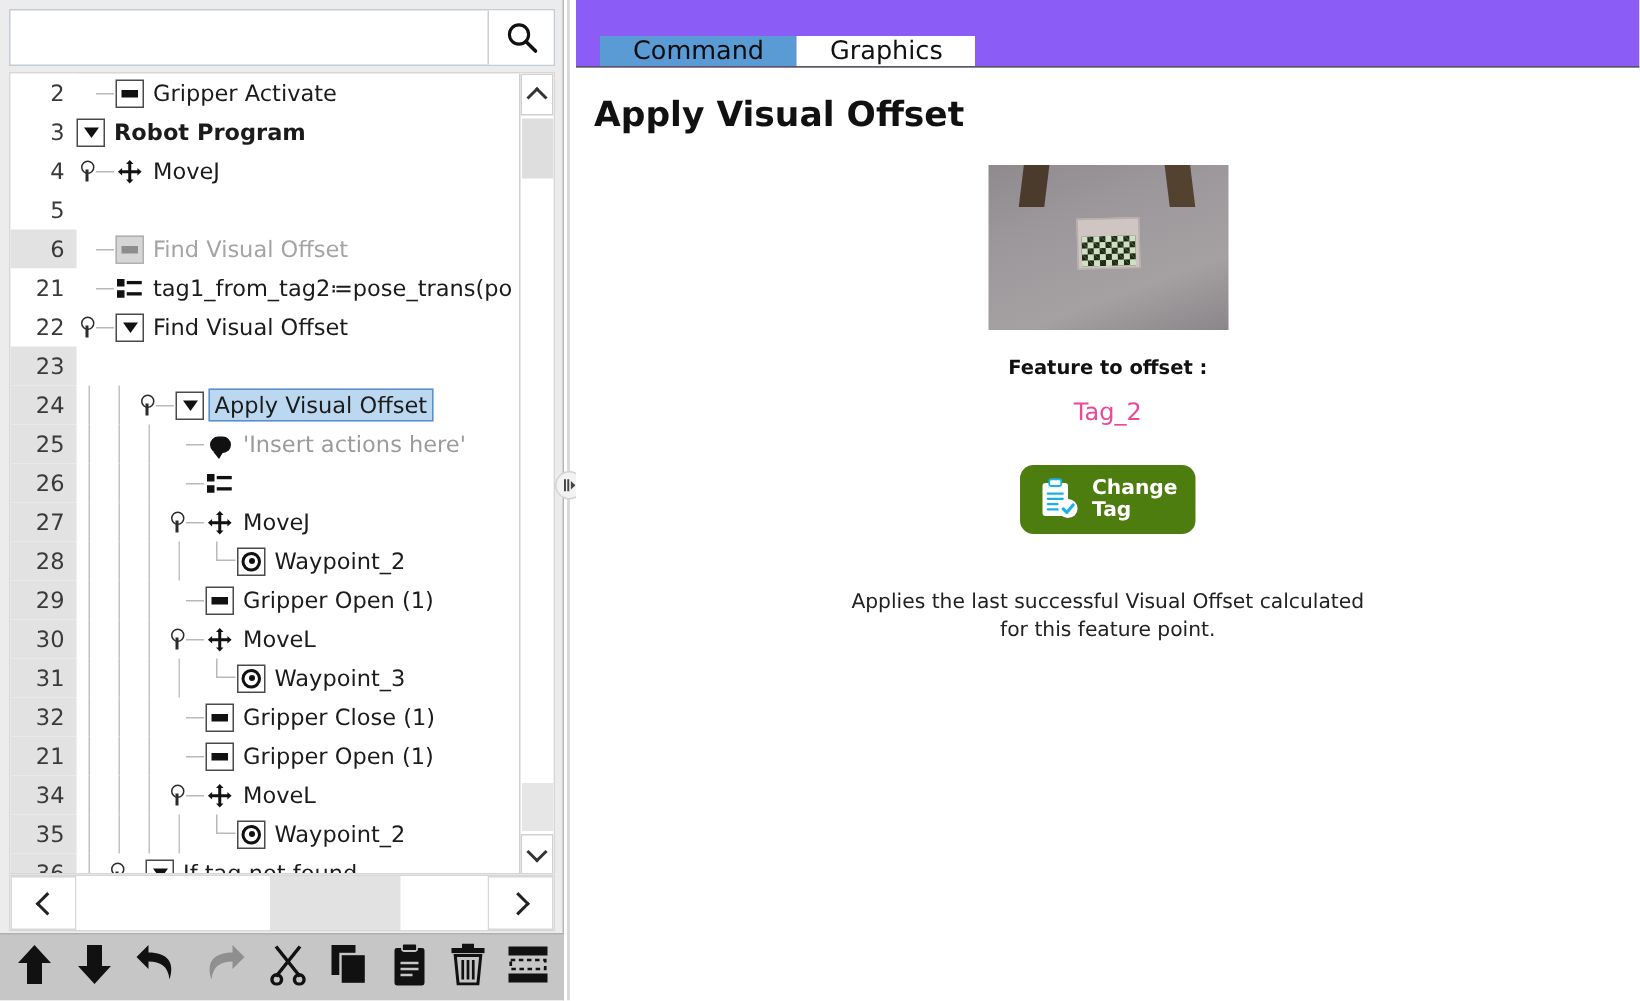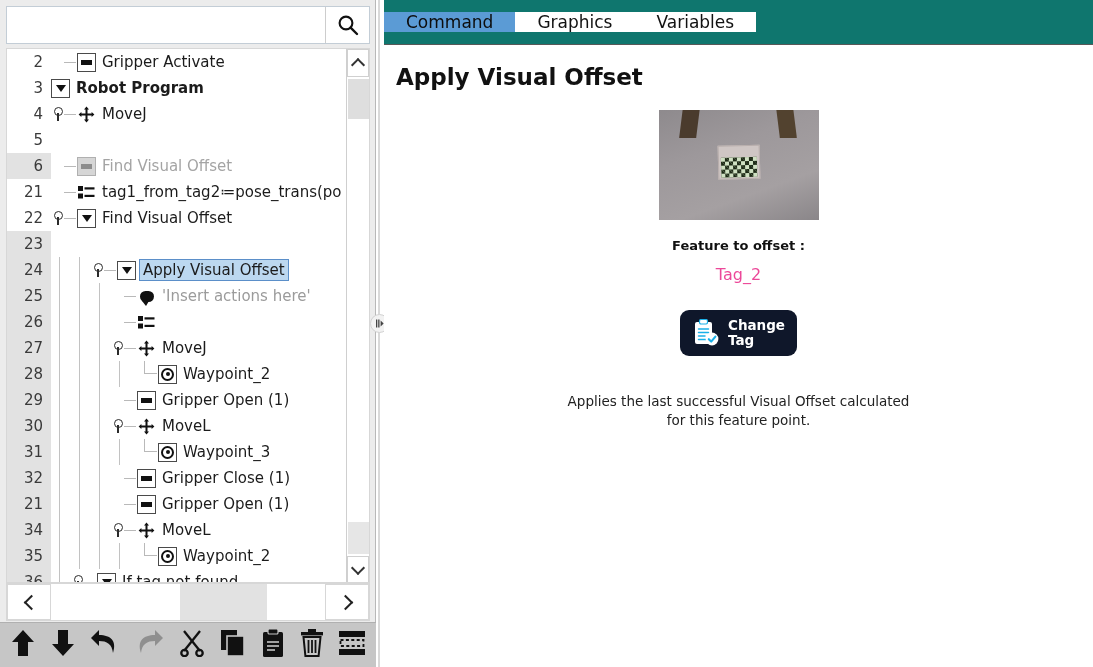--- a/index.html
+++ b/index.html
@@ -233,22 +233,23 @@
 
   
   #right-panel {
     position: absolute; left: 384px; top: 0;
     width: 709px; height: 667px;
     background: #ffffff;
   }
   #tabbar {
     position: relative; height: 45px;
     border-bottom: 1px solid #585858;
-    display: flex; align-items: center;
-    background: #0f766e;
+    display: flex; align-items: flex-end;
+    background: #8b5cf6;
+    padding-left: 16px;
   }
   .tab {
     display: flex; align-items: center; justify-content: center;
     padding: 0 22px; font-size: 17px; color: #111;
     cursor: pointer; background: #ffffff;
   }
   .tab.active { background: #5b9bd5; color: #0d0d0d; }
 
   #cmd-title {
     position: absolute; left: 12px; top: 64px;
@@ -290,21 +291,21 @@
   }
   #feature-label {
     margin-top: 18px; font-size: 13px; font-weight: bold; color: #111;
   }
   #feature-value {
     margin-top: 12px; font-size: 16px; color: #ec4899;
   }
   #change-tag-btn {
     margin-top: 26px;
     min-width: 110px; height: 46px;
-    background: #0f172a; border-radius: 9px;
+    background: #4d7c0f; border-radius: 9px;
     display: flex; align-items: center; justify-content: center;
     gap: 8px; padding: 0 12px; cursor: pointer;
   }
   #change-tag-btn .btxt {
     color: #ffffff; font-size: 13.5px; font-weight: bold;
     line-height: 15px; text-align: left;
   }
   #help-text {
     margin-top: 36px; font-size: 13.5px; color: #222;
     text-align: center; line-height: 19px;
@@ -722,21 +723,20 @@
         <path d="M6.6 2.6 L9.6 5.5 L6.6 8.4 Z" fill="#444"></path>
       </svg>
     </div>
   </div>
 
   <div id="right-panel">
 
     <div id="tabbar">
         <div class="tab active">Command</div>
         <div class="tab">Graphics</div>
-        <div class="tab">Variables</div>
       </div>
 
     <div id="cmd-title">Apply Visual Offset</div>
 
     <div id="center-col">
 
       <div id="camera-view">
         <div class="post" style="left:22px"></div>
         <div class="post right" style="right:24px"></div>
         <div id="tagcard">

